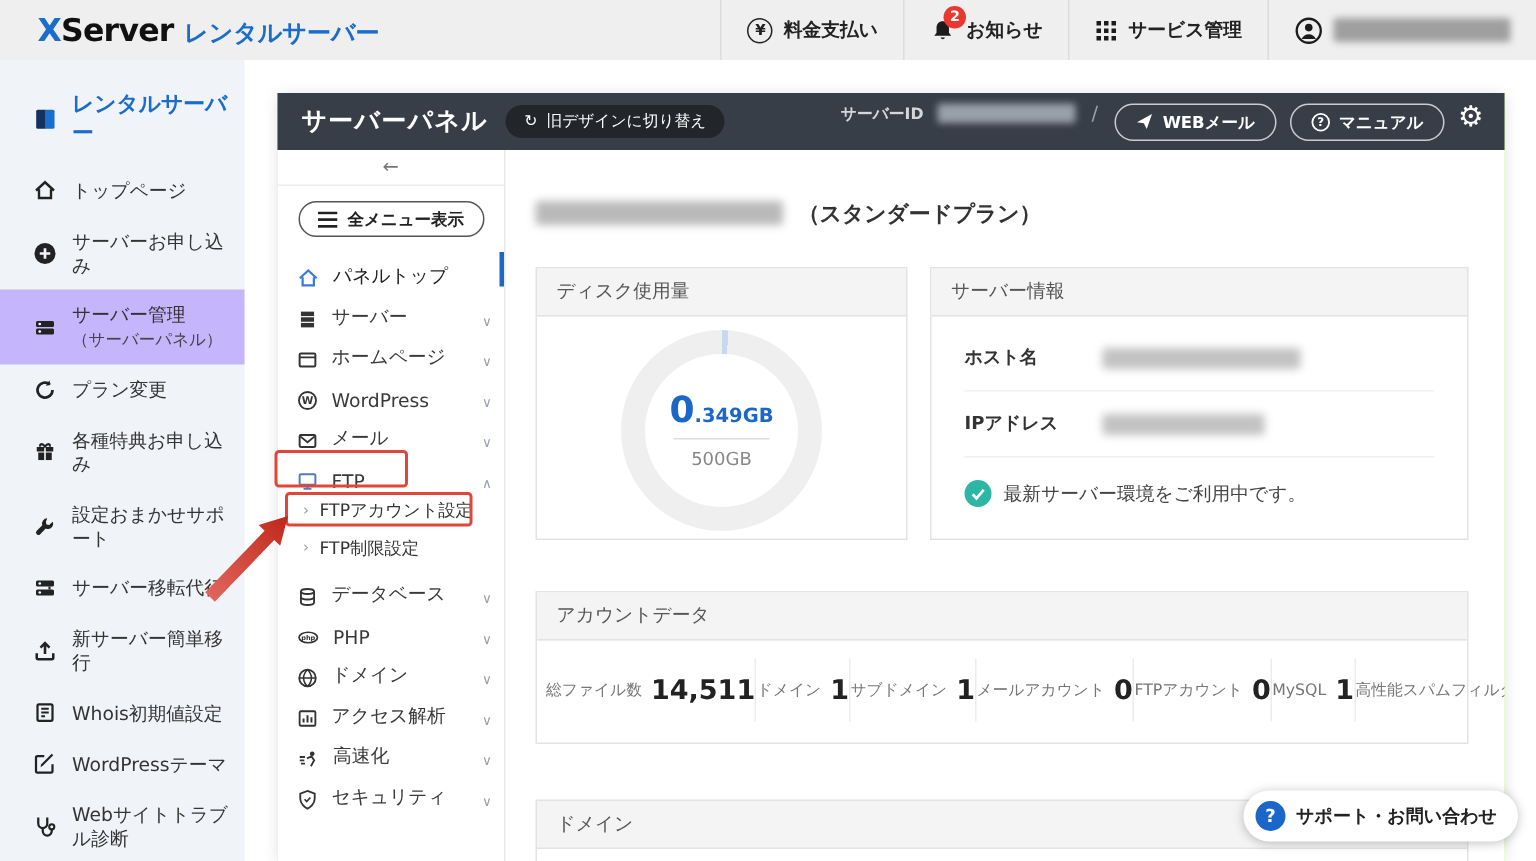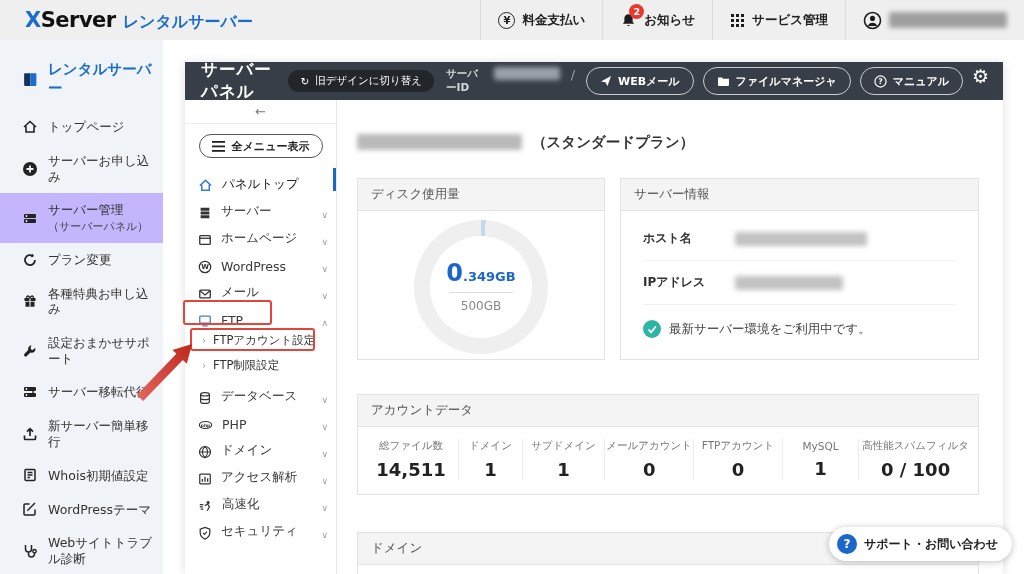--- a/index.html
+++ b/index.html
@@ -76,21 +76,21 @@
   .srv-body { padding:6px 22px 0; }
   .srv-row { display:flex; align-items:center; height:44px; border-bottom:1px solid #f0f0f0; }
   .srv-row .k { width:92px; font-size:12px; font-weight:bold; color:#333; }
   .host-blur { width:132px; height:14px; background:#c2c2c2; border-radius:2px; filter:blur(2.8px); }
   .ip-blur { width:108px; height:14px; background:#c2c2c2; border-radius:2px; filter:blur(2.8px); }
   .srv-status { display:flex; align-items:center; gap:8px; margin-top:15px; font-size:12.5px; color:#444; }
   .chk { width:18px; height:18px; border-radius:50%; background:#2eb6a5; display:flex; align-items:center; justify-content:center; }
 
   .acct-card { margin-top:34px; }
   .stats { display:flex; padding:12px 6px 14px; }
-  .stat { display:flex; flex-direction:column; align-items:center; justify-content:center; gap:6px; border-left:1px solid #ececec; }
+  .stat { display:flex; flex-direction:row; align-items:center; justify-content:center; gap:6px; border-left:1px solid #ececec; }
   .stat:first-child { border-left:none; }
   .stat .sl { font-size:10.5px; color:#767676; white-space:nowrap; }
   .stat .sv { font-size:18px; font-weight:bold; color:#222; }
 
   .domain-card { margin-top:37px; height:70px; }
 
   
   .redbox { position:absolute; border:2px solid #e0473a; border-radius:3px; z-index:8; pointer-events:none; }
   .rb-ftp { left:183px; top:300px; width:89px; height:25px; }
   .rb-ftpacct { left:190px; top:328px; width:125px; height:23px; }
@@ -287,28 +287,20 @@
         <span class="hpill">
           <span class="ic">
             <svg width="12" height="12" viewBox="0 0 12 12">
                 <path d="M1 6.5 11 1 7.5 11 5.5 7.2z" fill="#fff"></path>
               </svg>
           </span>
           <span>WEBメール</span>
         </span>
         <span class="hpill">
           <span class="ic">
-            <svg width="13" height="12" viewBox="0 0 13 12">
-                <path d="M1 2.5h4l1 1.3h6V10a1 1 0 0 1-1 1H2a1 1 0 0 1-1-1z" fill="#fff"></path>
-              </svg>
-          </span>
-          <span>ファイルマネージャ</span>
-        </span>
-        <span class="hpill">
-          <span class="ic">
             <svg width="13" height="13" viewBox="0 0 14 14">
                 <circle cx="7" cy="7" r="6" fill="none" stroke="#fff" stroke-width="1.3"></circle>
                 <text x="7" y="10" text-anchor="middle" font-size="8.5" fill="#fff" font-weight="bold">?</text>
               </svg>
           </span>
           <span>マニュアル</span>
         </span>
         <span class="gear">⚙</span>
       </span>
     </div>

